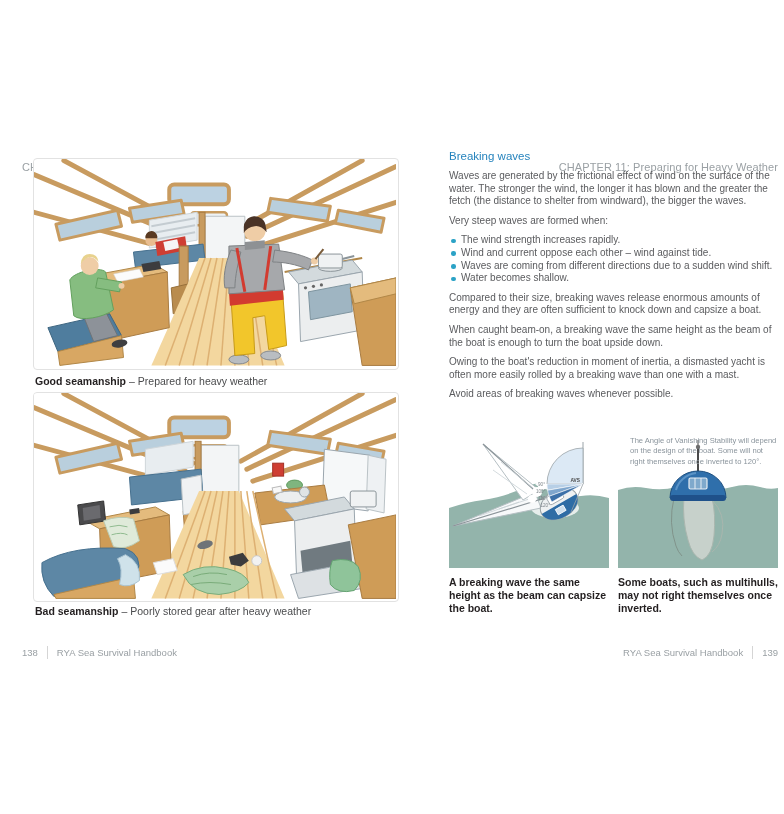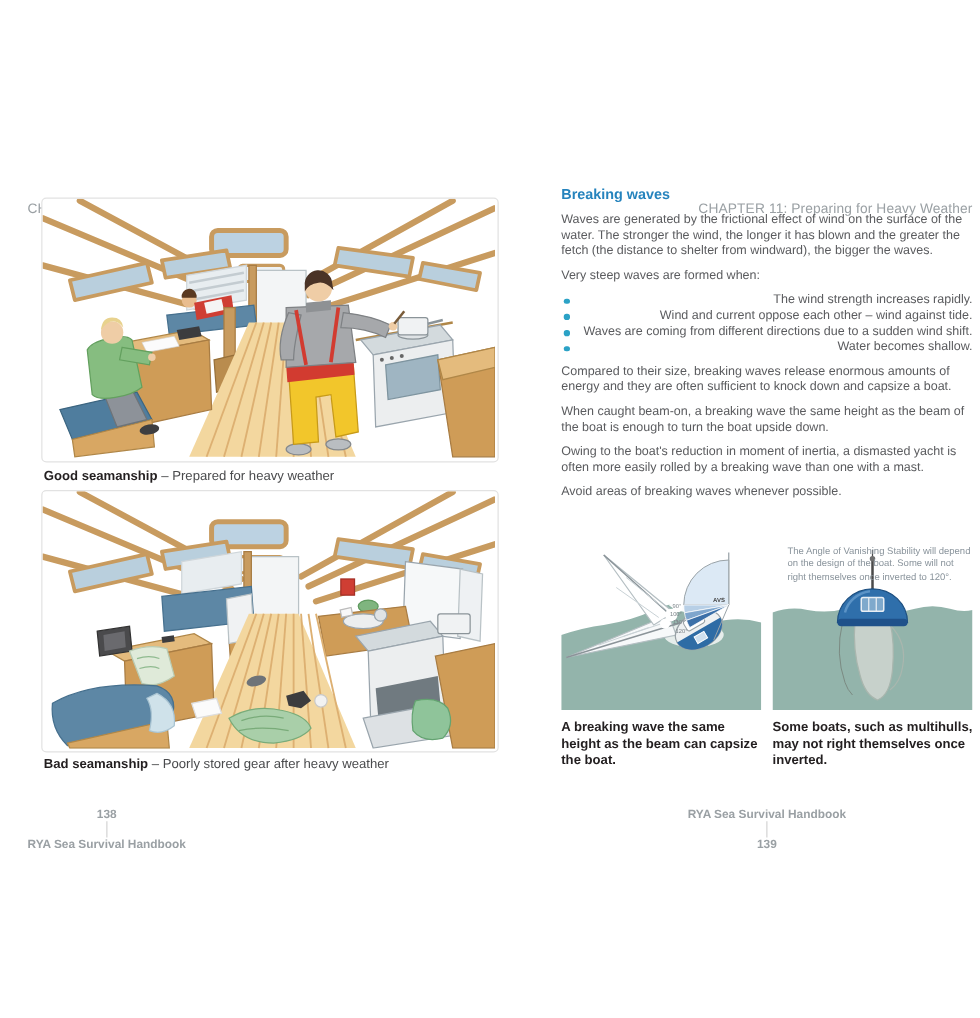--- a/index.html
+++ b/index.html
@@ -17,41 +17,41 @@
   .fig-frame.good{top:158px;height:210px;}
   .fig-frame.bad{top:392px;height:208px;}
   .fig-caption{position:absolute;left:35px;font-size:10.5px;color:#4a4b4d;text-align:right;}
   .fig-caption.good{top:375px;}
   .fig-caption.bad{top:605px;}
   .cap-bold{font-weight:bold;color:#231f20;}
   .cap-rest{margin-left:3px;}
 
   
   .text-col{position:absolute;left:449px;top:150px;width:329px;}
-  .section-title{font-size:11.5px;font-weight:bold;color:#2583bd;margin:0 0 8px 0;}
+  .section-title{font-size:11.5px;font-weight:normal;color:#2583bd;margin:0 0 8px 0;}
   .body-p{font-size:10px;line-height:12.6px;margin:0 0 7px 0;color:#5a5b5e;}
   ul.bullets{list-style:none;margin:0 0 7px 0;padding:0;}
-  ul.bullets li{position:relative;font-size:10px;line-height:12.6px;padding-left:12px;color:#5a5b5e;text-align:right;}
+  ul.bullets li{position:relative;font-size:10px;line-height:12.6px;padding-left:12px;color:#5a5b5e;}
   ul.bullets li::before{content:"";position:absolute;left:2px;top:4.5px;width:4.5px;height:4.5px;
                         border-radius:50%;background:#2ba2c6;}
 
   
   .diagram{position:absolute;top:428px;width:160px;height:140px;}
   .diagram.capsize{left:449px;}
   .diagram.multihull{left:618px;}
   .diagram-note{position:absolute;left:630px;top:436px;width:148px;font-size:7.6px;
                 line-height:10.4px;color:#8a949c;}
   .diagram-caption{position:absolute;top:576px;font-size:10.5px;font-weight:bold;
                    color:#231f20;line-height:13px;}
   .diagram-caption.capsize{left:449px;width:158px;}
   .diagram-caption.multihull{left:618px;width:162px;}
 
   
   .footer{position:absolute;top:646px;display:flex;align-items:center;font-size:9.5px;
-          font-weight:bold;color:#9aa0a4;flex-direction:column;}
+          font-weight:normal;color:#9aa0a4;}
   .footer.left{left:22px;}
   .footer.right{left:449px;width:329px;justify-content:flex-end;}
   .footer-divider{width:1px;height:13px;background:#d5d5d5;margin:0 9px;}
 
   svg text{font-family:"Liberation Sans","DejaVu Sans",sans-serif;}
 </style>
 </head>
 <body>
 
 <div class="canvas">

